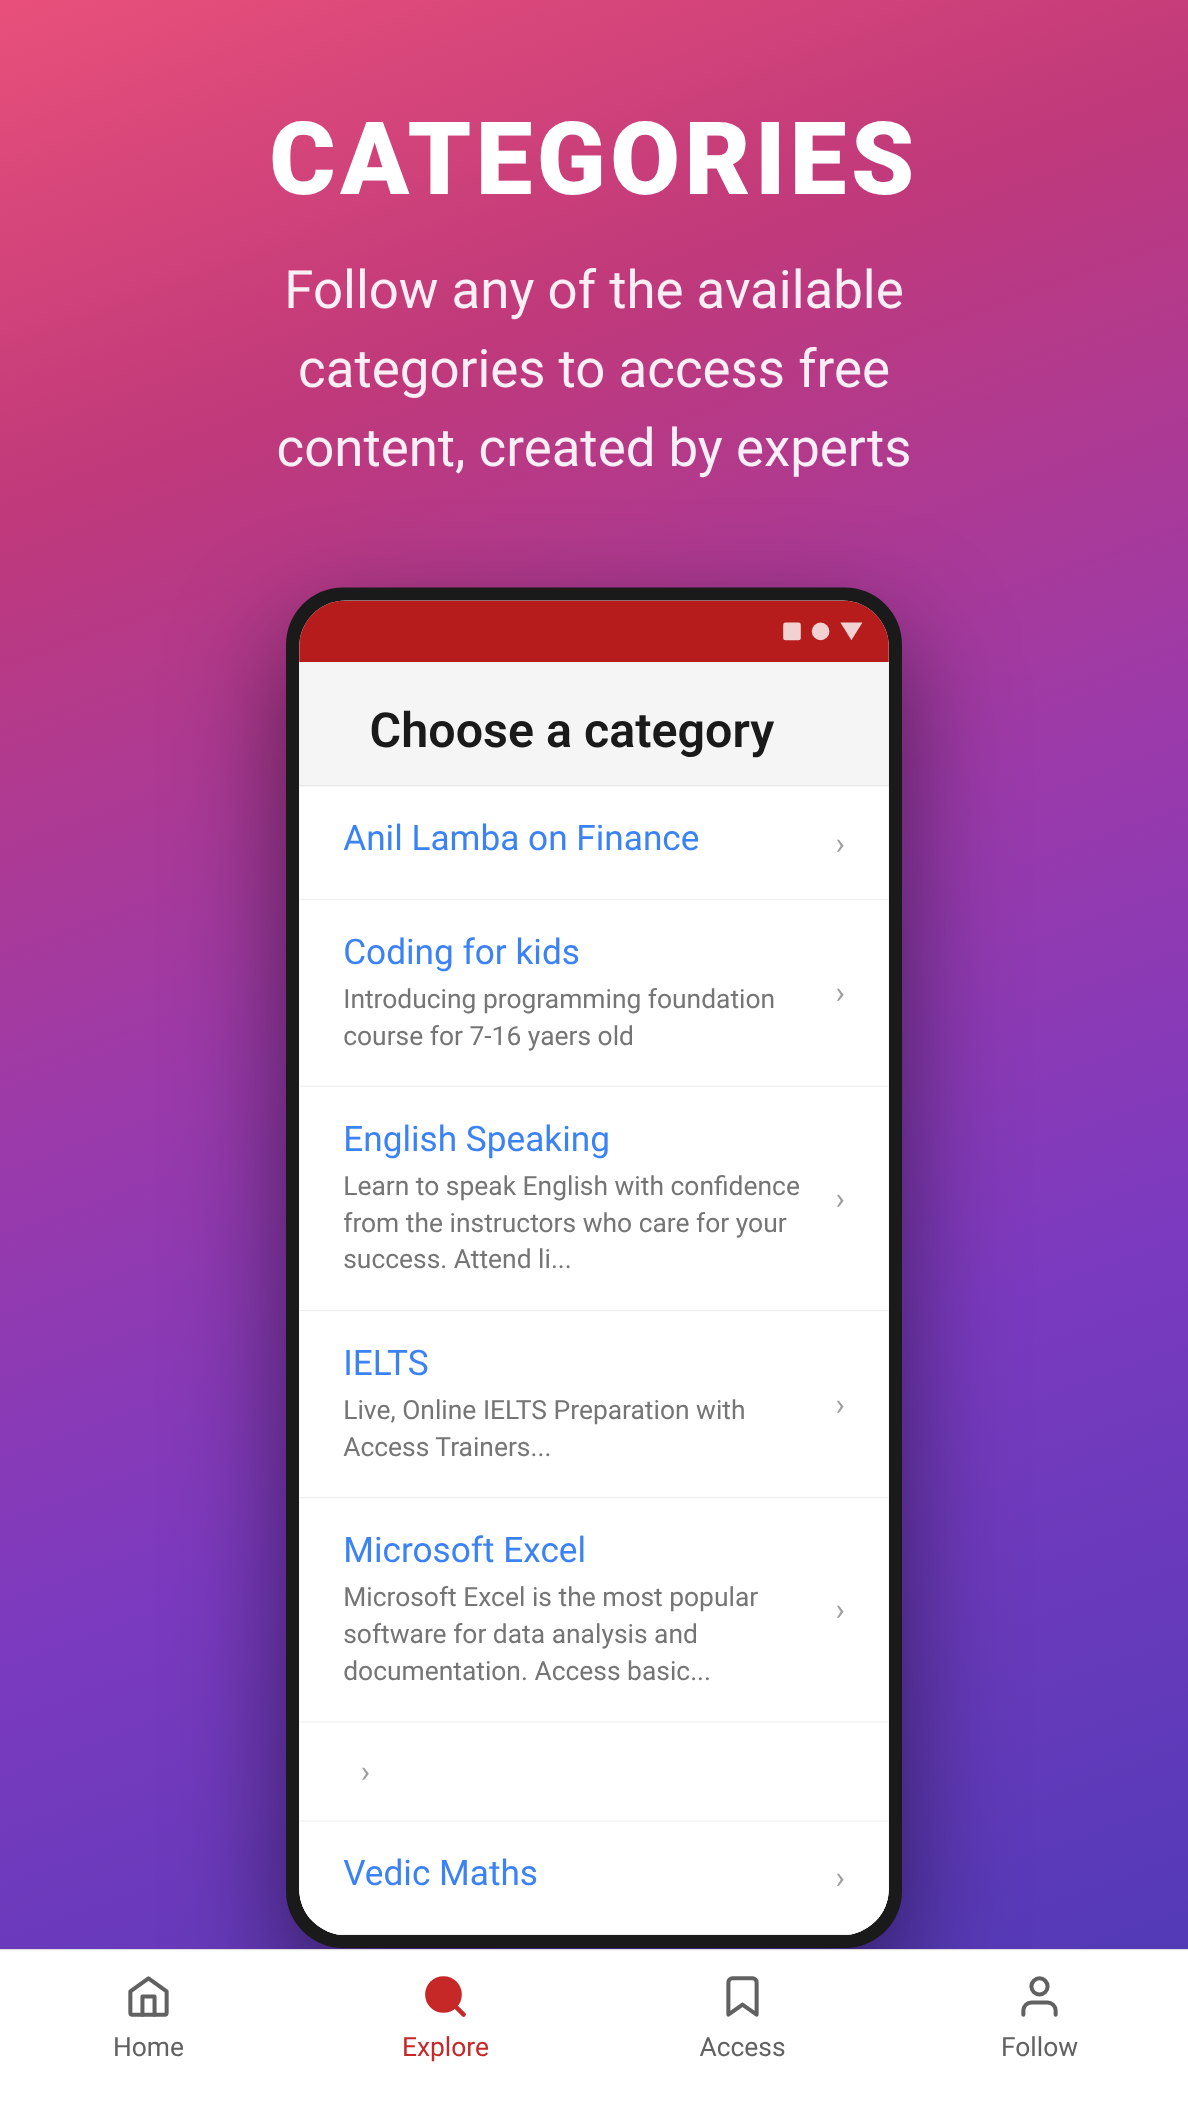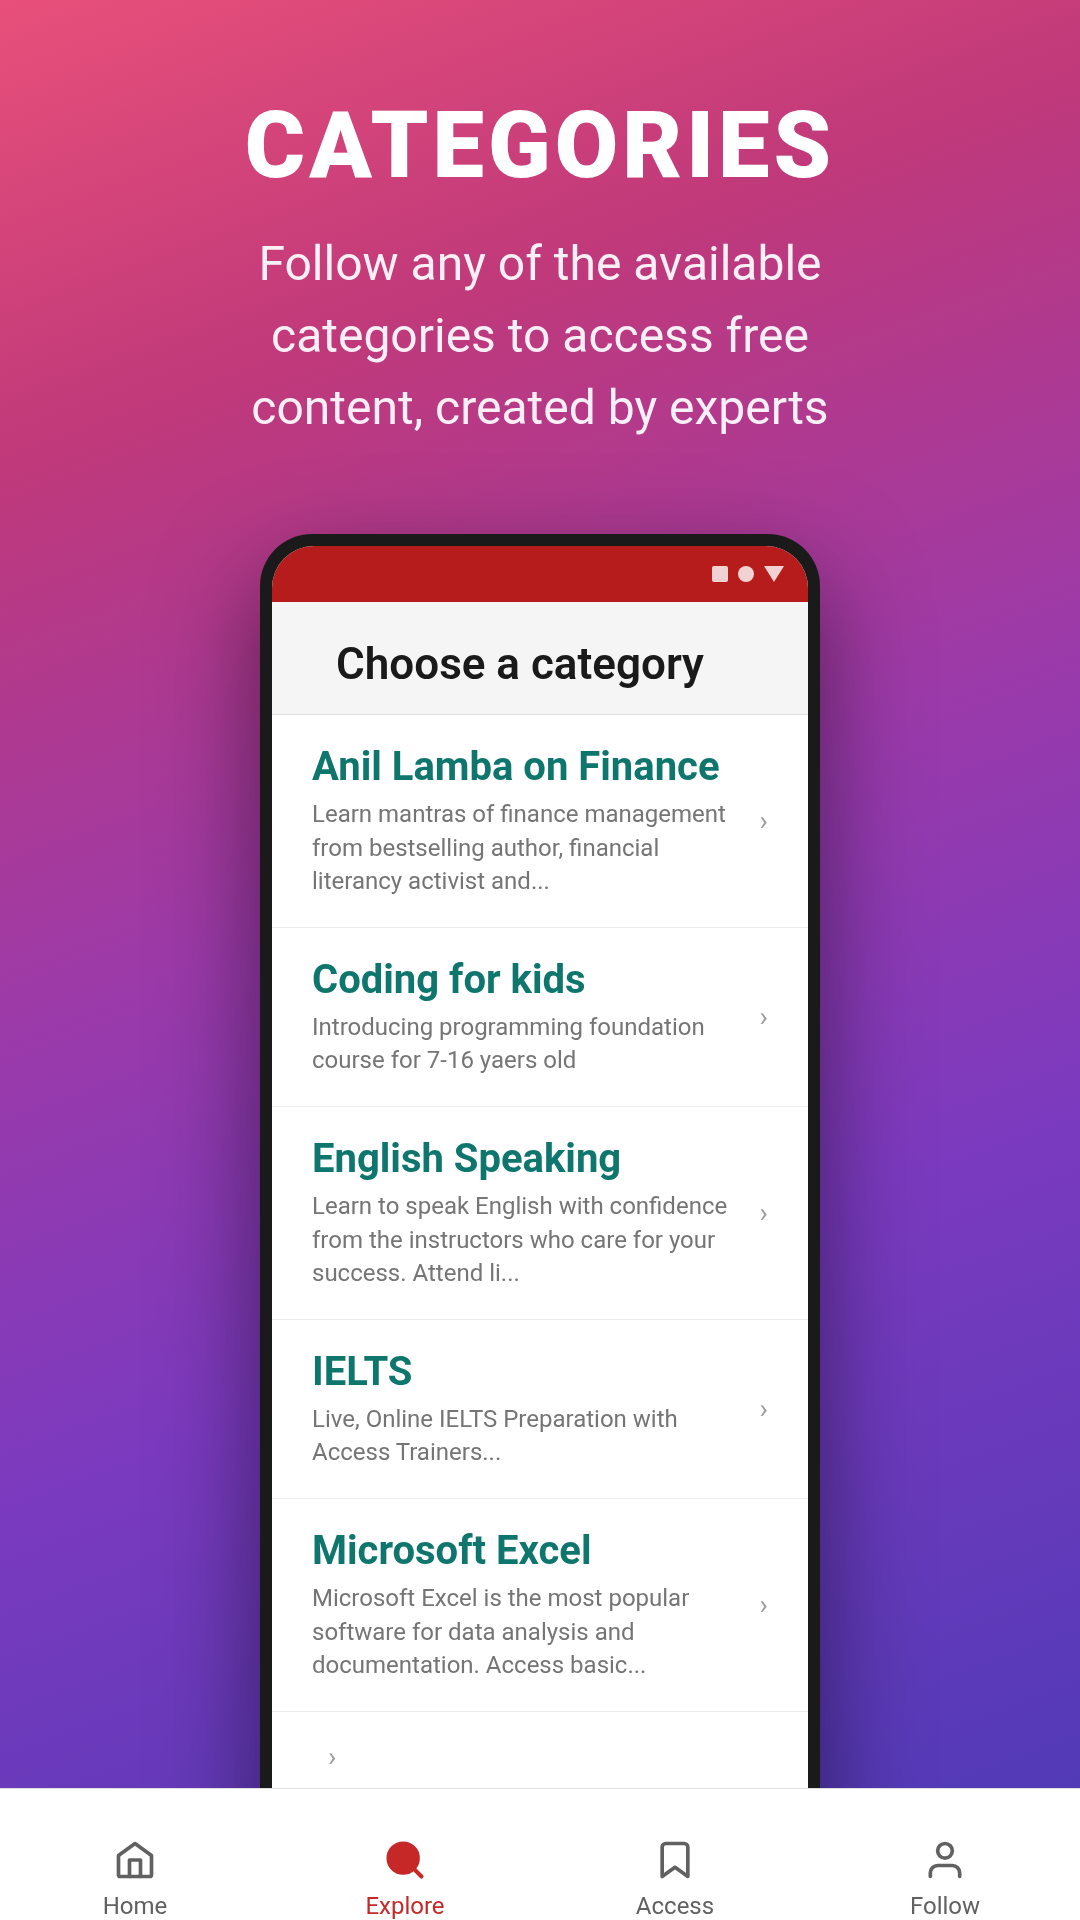--- a/index.html
+++ b/index.html
@@ -132,23 +132,23 @@
 
     .category-item:last-child {
       border-bottom: none;
     }
 
     .category-text {
       flex: 1;
     }
 
     .category-name {
-      font-size: 40px;
-      font-weight: 700;
-      color: #0f766e;
+      font-size: 32px;
+      font-weight: 400;
+      color: #3b82f6;
       margin-bottom: 8px;
     }
 
     .category-desc {
       font-size: 24px;
       color: #757575;
       line-height: 1.4;
     }
 
     .chevron-right {
@@ -156,25 +156,25 @@
       font-size: 28px;
       margin-left: 16px;
     }
 
     
     .bottom-nav {
       position: absolute;
       bottom: 0;
       left: 0;
       right: 0;
-      height: 132px;
+      height: 148px;
       background: #ffffff;
       border-top: 1px solid #e0e0e0;
       display: flex;
-      align-items: flex-end;
+      align-items: flex-start;
       padding-top: 16px;
       z-index: 10;
     }
 
     .nav-item {
       flex: 1;
       display: flex;
       flex-direction: column;
       align-items: center;
       gap: 6px;
@@ -231,21 +231,20 @@
       <div class="phone-content">
         <div class="choose-header">
           <h2 class="choose-title">Choose a category</h2>
         </div>
 
         <div class="categories-list">
 
           <div class="category-item">
             <div class="category-text">
               <div class="category-name">Anil Lamba on Finance</div>
-              <div class="category-desc">Learn mantras of finance management from bestselling author, financial literancy activist and...</div>
             </div>
             <span class="chevron-right">›</span>
           </div>
 
           <div class="category-item">
             <div class="category-text">
               <div class="category-name">Coding for kids</div>
               <div class="category-desc">Introducing programming foundation course for 7-16 yaers old</div>
             </div>
             <span class="chevron-right">›</span>

